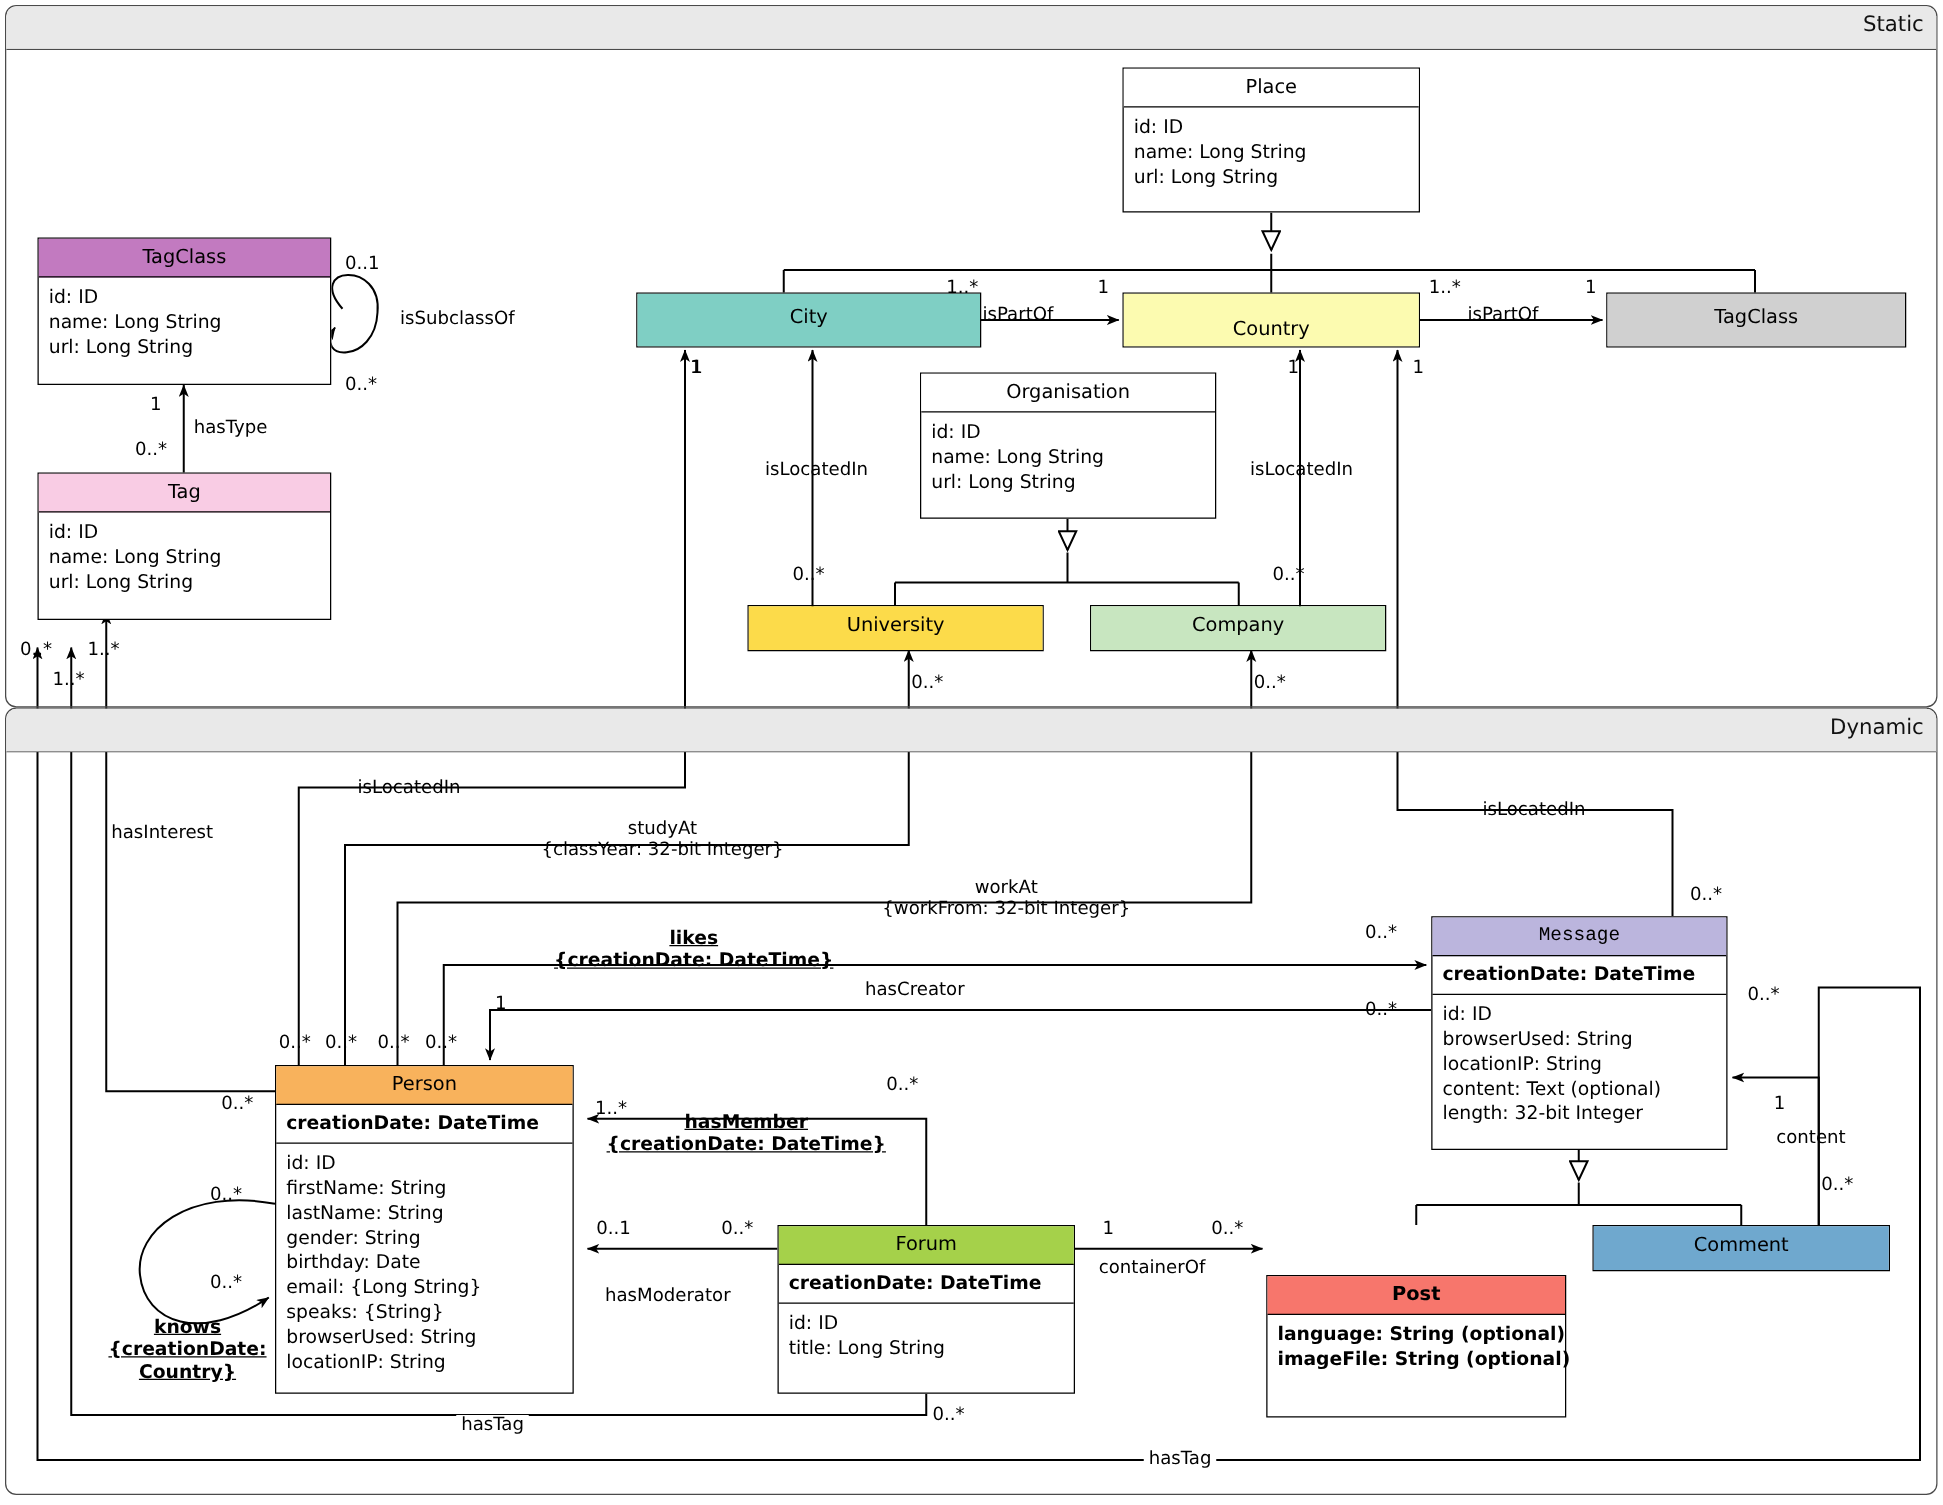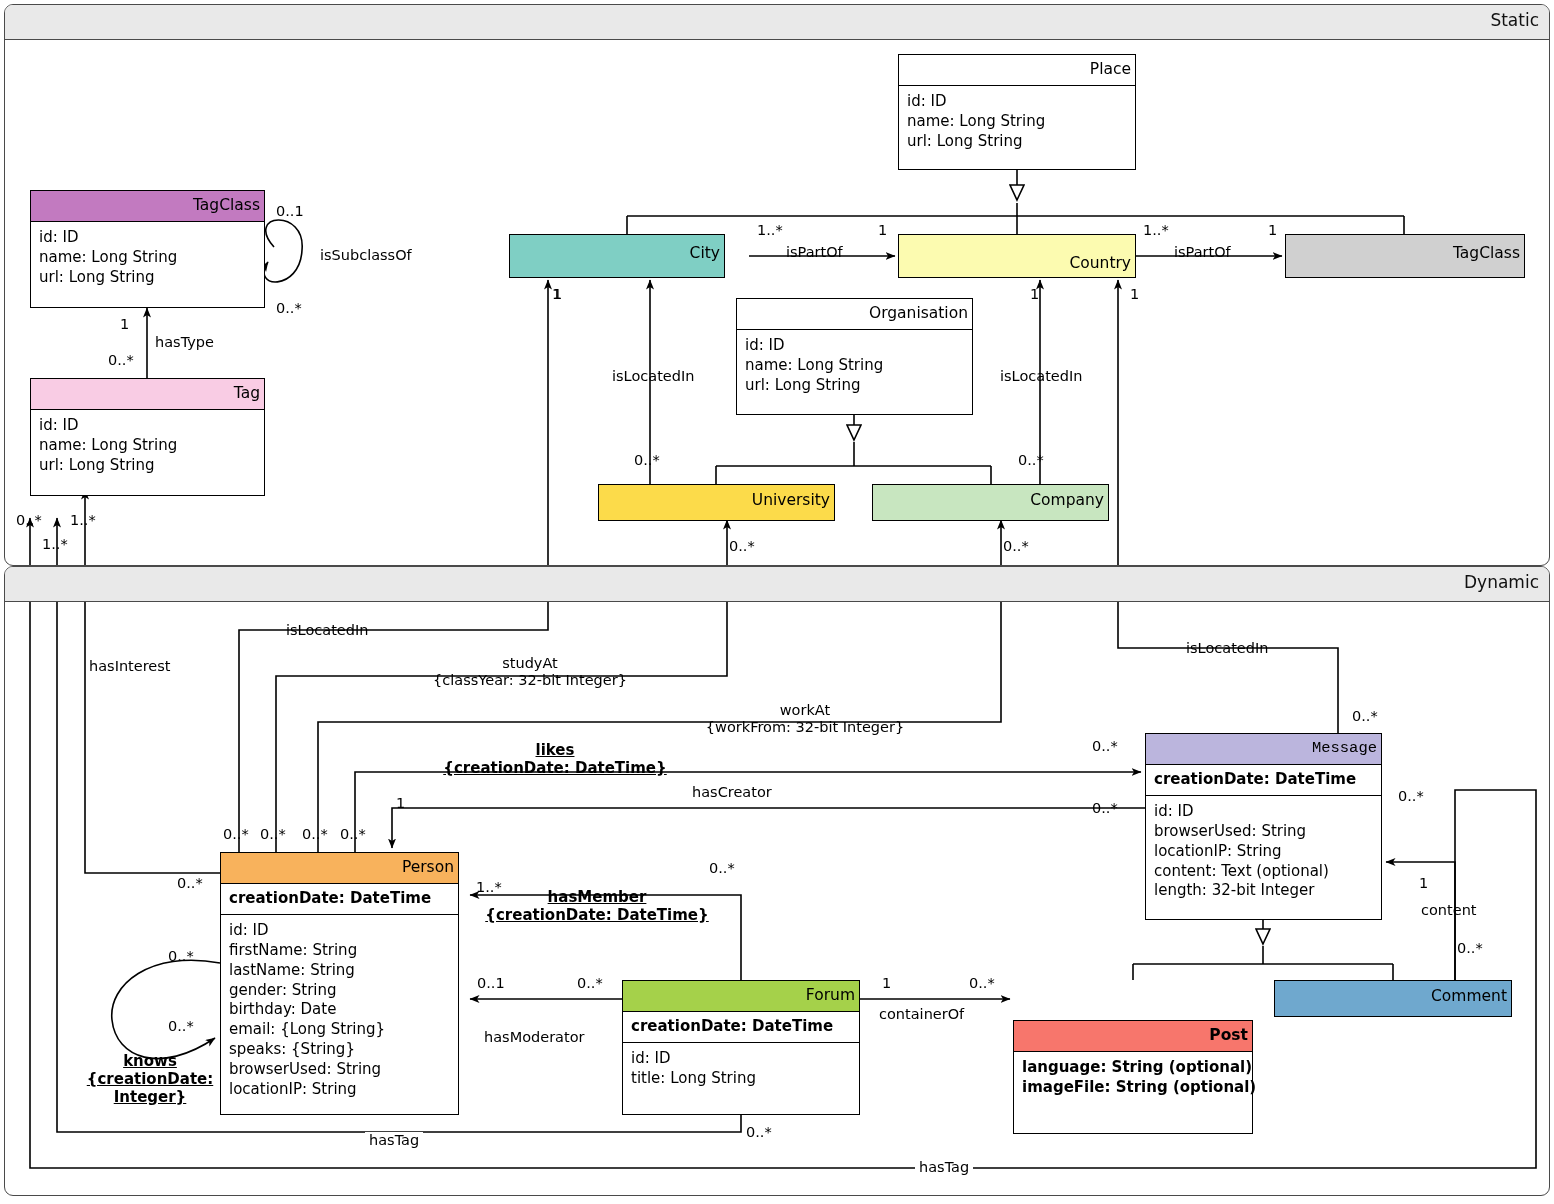--- a/index.html
+++ b/index.html
@@ -2,21 +2,21 @@
 <html><head>
 <meta charset="utf-8">
 <style>
   html,body{margin:0;padding:0;background:#ffffff;}
   body{font-family:"DejaVu Sans","Liberation Sans",sans-serif;}
   #stage{position:relative;width:1554px;height:1204px;overflow:hidden;background:#fff;}
   #svg-layer{position:absolute;left:0;top:0;width:1554px;height:1204px;}
 
   
   .cls{position:absolute;box-sizing:border-box;border:1.6px solid #000;background:#fff;}
-  .cls .hdr{box-sizing:border-box;text-align:right;font-size:15.5px;color:#000;
+  .cls .hdr{box-sizing:border-box;text-align:center;font-size:15.5px;color:#000;
             padding:6px 4px 7px;border-bottom:1.6px solid #000;line-height:1.1;}
   .cls .hdr.nb{border-bottom:none;}
   .cls .key{box-sizing:border-box;font-weight:bold;font-size:15px;padding:6px 8px 7px;
             border-bottom:1.6px solid #000;line-height:1.15;}
   .cls .attrs{box-sizing:border-box;font-size:15px;padding:6px 8px 7px;line-height:1.32;}
   .cls .attrs div{white-space:nowrap;}
 
   
   .pkg{position:absolute;box-sizing:border-box;border:1.5px solid #4a4a4a;border-radius:9px;
        background:transparent;padding-left:13px;}
@@ -138,21 +138,21 @@
 
   <div class="cls" style="left:30px;top:378px;width:235px;height:118px;">
     <div class="hdr" style="background:#f9cce4;">Tag</div>
     <div class="attrs">
       <div>id: ID</div>
       <div>name: Long String</div>
       <div>url: Long String</div>
     </div>
   </div>
 
-  <div class="cls" style="left:509px;top:234px;width:216px;height:44px;">
+  <div class="cls" style="left:509px;top:234px;width:276px;height:44px;">
     <div class="hdr nb" style="background:#7fcfc4;height:100%;padding-top:10px;">City</div>
   </div>
 
   <div class="cls" style="left:898px;top:234px;width:238px;height:44px;">
     <div class="hdr nb" style="background:#fcfbb0;height:100%;padding-top:20px;">Country</div>
   </div>
 
   <div class="cls" style="left:1285px;top:234px;width:240px;height:44px;">
     <div class="hdr nb" style="background:#d0d0d0;height:100%;padding-top:10px;">TagClass</div>
   </div>
@@ -286,21 +286,21 @@
   <div class="mult" style="left:1352px;top:708px;">0..*</div>
 
   <div class="mult" style="left:223px;top:826px;">0..*</div>
   <div class="mult" style="left:260px;top:826px;">0..*</div>
   <div class="mult" style="left:302px;top:826px;">0..*</div>
   <div class="mult" style="left:340px;top:826px;">0..*</div>
 
   <div class="lbl b c" style="left:75px;top:1052px;width:150px;line-height:1.2;">
     <span>knows</span><br>
     <span>{creationDate:</span><br>
-    <span>Integer}</span>
+    <span>Country}</span>
   </div>
   <div class="mult" style="left:168px;top:948px;">0..*</div>
   <div class="mult" style="left:168px;top:1018px;">0..*</div>
 
   <div class="lbl b c" style="left:482px;top:889px;width:230px;">
     <span>hasMember</span><br>
     <span>{creationDate: DateTime}</span>
   </div>
   <div class="mult" style="left:476px;top:879px;">1..*</div>
   <div class="mult" style="left:709px;top:860px;">0..*</div>

